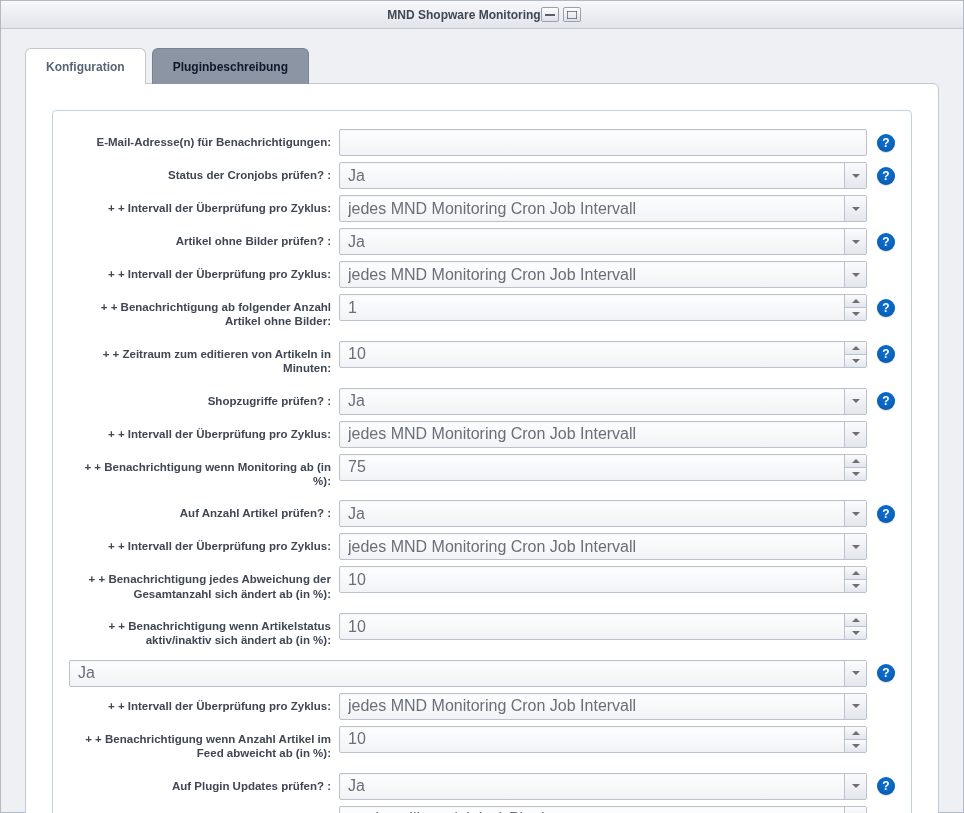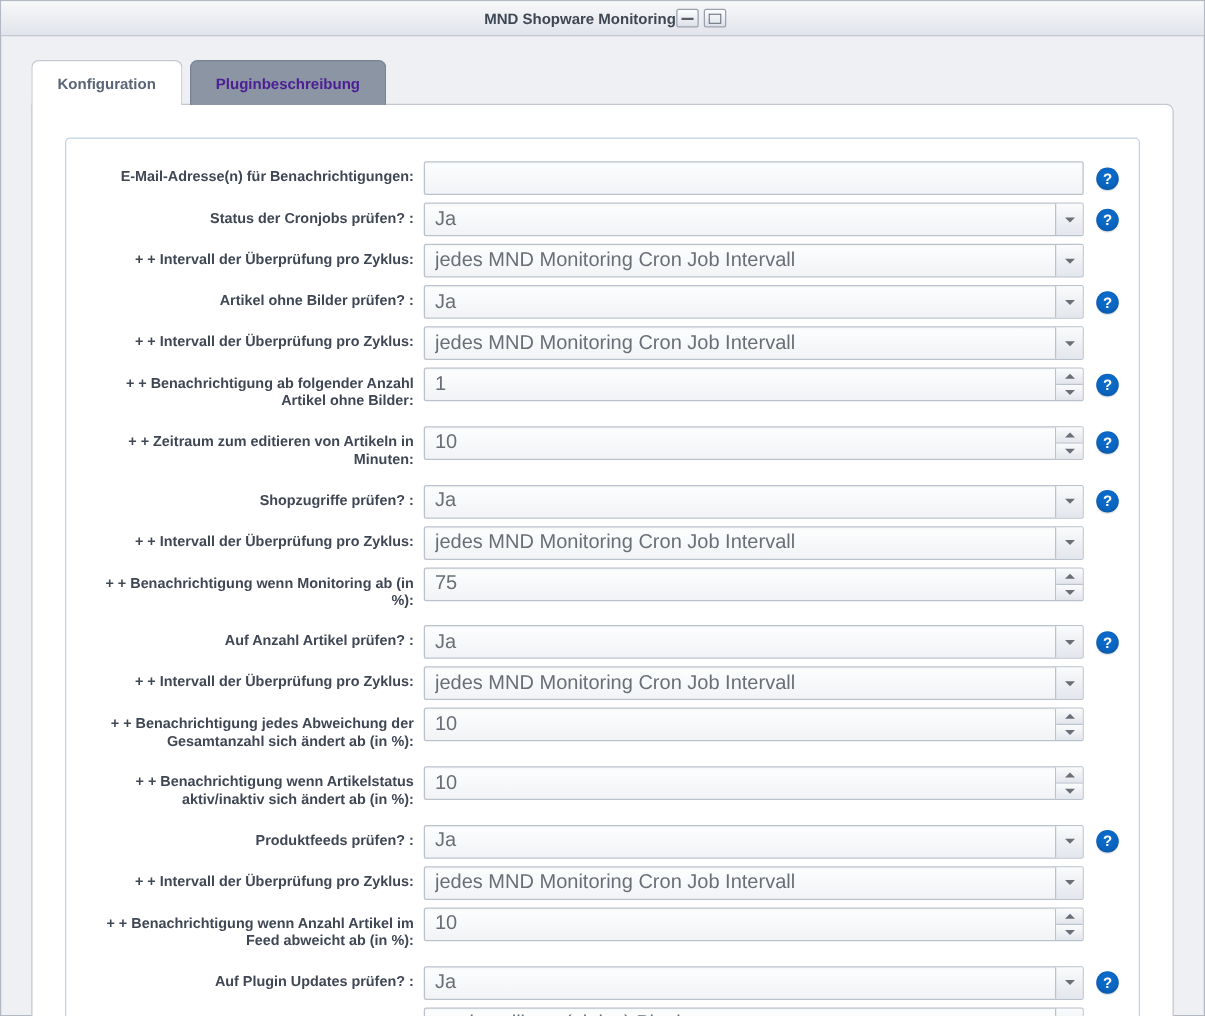--- a/index.html
+++ b/index.html
@@ -28,21 +28,21 @@
   }
   .tabs { display:flex; }
   .tab {
     height:36px; padding:0 20px; display:flex; align-items:center;
     border:1px solid #c2c7d0; border-bottom:none;
     border-top-left-radius:6px; border-top-right-radius:6px;
     margin-right:6px; cursor:pointer; font-weight:bold;
     position:relative; top:1px;text-align:right;
   }
   .tab.active { background:#fff; color:#5a6575; }
-  .tab.inactive { background:#8b95a3; color:#4c1d95; border-color:#788293; }
+  .tab.inactive { background:#8b95a3; color:#0f172a; border-color:#788293; }
   .tabbody {
     background:#fff; border:1px solid #c2c7d0; border-radius:0 6px 6px 6px;
     padding:26px;
   }
   .fieldset { border:1px solid #bfd3e6; border-radius:4px; padding:18px 16px 14px 16px; }
   .row { display:flex; align-items:flex-start; margin-bottom:6px; }
   .label { width:270px; padding:6px 8px 6px 0; color:#3f4754; font-weight:bold; line-height:1.25; font-size:11.5px;text-align:right;}
   .control { flex:1; position:relative; display:flex; align-items:center; }
   .help {
     width:18px; height:18px; margin-left:10px; flex:0 0 18px;
@@ -311,21 +311,20 @@
                 <div class="sbtn">
                     <span class="caret-down"></span>
                   </div>
               </div>
             </div>
             <div class="help-spacer"></div>
           </div>
         </div>
 
         <div class="row">
-          <div class="label">Produktfeeds prüfen? :</div>
           <div class="control">
             <div class="field">
               <input type="text" readonly="" value="Ja" style="">
               <div class="trigger">
                   <span class="caret-down"></span>
                 </div>
             </div>
             <div class="help">?</div>
           </div>
         </div>

